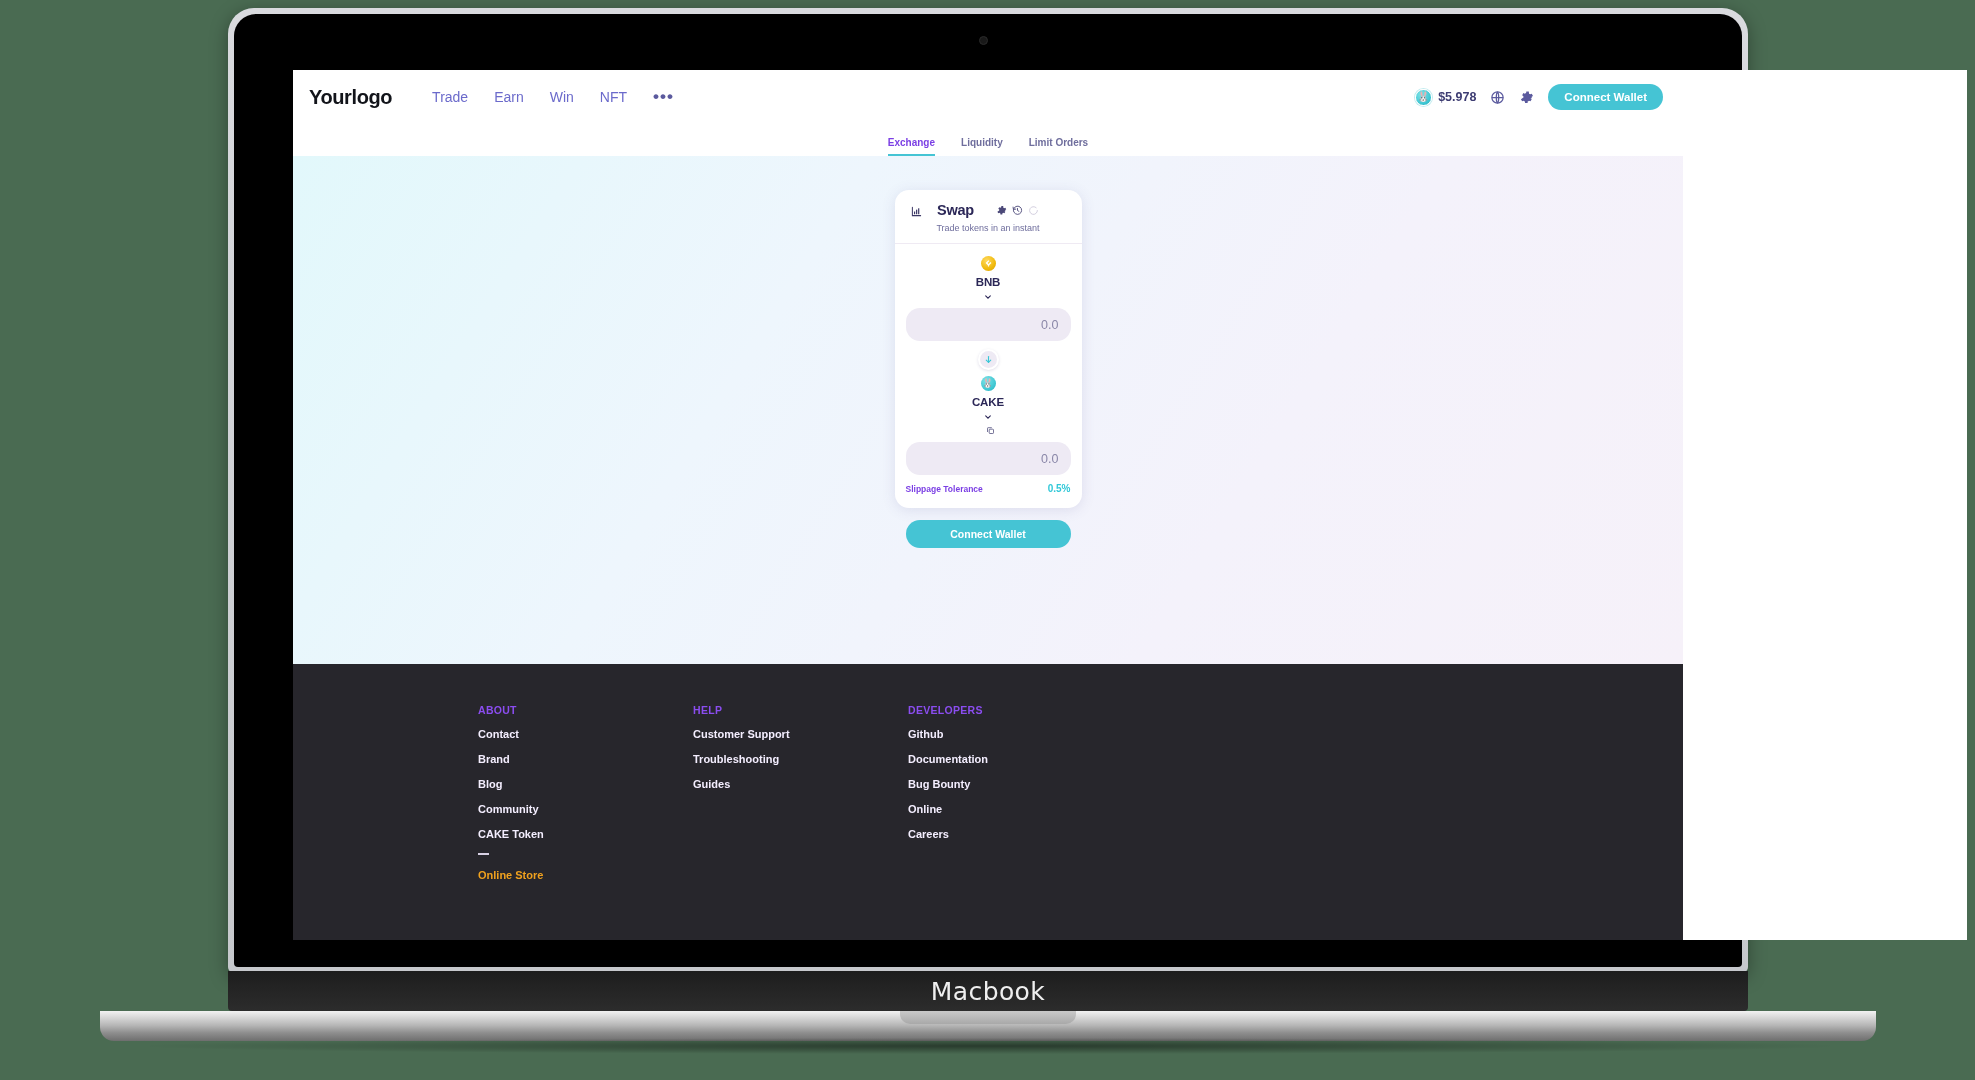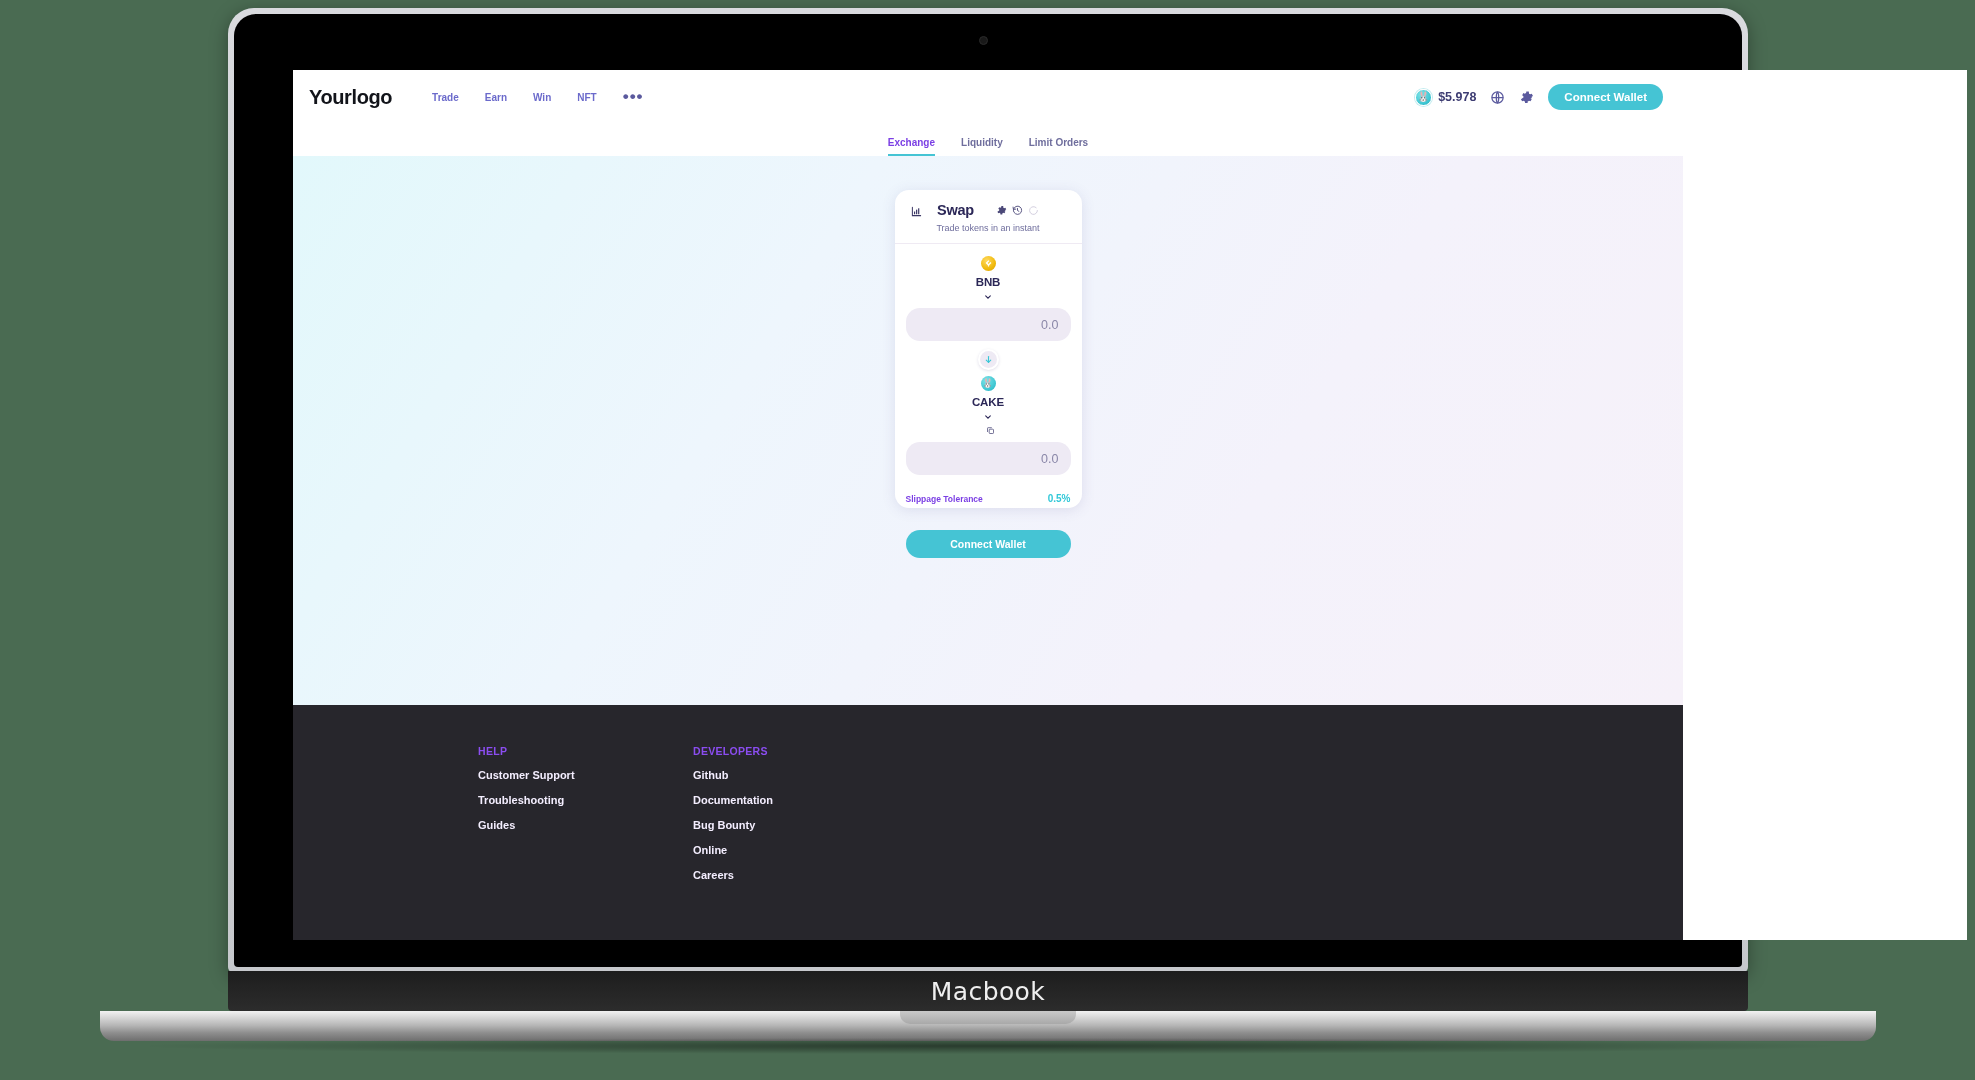--- a/index.html
+++ b/index.html
@@ -124,22 +124,22 @@
   }
   .logo {
     font-size: 20px;
     font-weight: 800;
     color: #12141a;
     letter-spacing: -.4px;
     margin-right: 40px;
   }
   .nav-links { display: flex; align-items: center; gap: 26px; }
   .nav-link {
-    font-size: 10px;
-    font-weight: 700;
+    font-size: 14px;
+    font-weight: 400;
     color: #6b6acb;
     cursor: pointer;
     white-space: nowrap;
   }
   .nav-more {
     font-size: 17px;
     color: #5b5a9e;
     letter-spacing: 1px;
     line-height: 8px;
     cursor: pointer;
@@ -266,21 +266,21 @@
     width: 21px; height: 21px; border-radius: 50%;
     background: #eeeaf4;
     border: 2px solid #ffffff;
     box-shadow: 0 1px 3px rgba(90,80,140,.18);
     display: flex; align-items: center; justify-content: center;
     cursor: pointer;
   }
 
   .slippage-row {
     display: flex; align-items: center; justify-content: space-between;
-    margin-top: 18px;
+    margin-top: 8px;
   }
   .slippage-label { font-size: 8.5px; font-weight: 700; color: #7b3fe4; }
   .slippage-value { font-size: 10px; font-weight: 700; color: #31c8d8; }
 
   .swap-cta {
     width: 100%;
     margin-top: 26px;
     height: 28px;
     background: #45c4d4;
     color: #fff;
@@ -465,20 +465,30 @@
               <span class="slippage-value">0.5%</span>
             </div>
 
             <button class="swap-cta">Connect Wallet</button>
           </div>
         </div>
       </div>
 
       <div class="footer">
 
+        <div class="footer-col">
+          <div class="footer-heading">ABOUT</div>
+          <a class="footer-link">Contact</a>
+          <a class="footer-link">Brand</a>
+          <a class="footer-link">Blog</a>
+          <a class="footer-link">Community</a>
+          <a class="footer-link">CAKE Token</a>
+          <div class="footer-divider"></div>
+          <a class="footer-link highlight">Online Store</a>
+        </div>
 
         <div class="footer-col">
           <div class="footer-heading">HELP</div>
           <a class="footer-link">Customer Support</a>
           <a class="footer-link">Troubleshooting</a>
           <a class="footer-link">Guides</a>
         </div>
 
         <div class="footer-col">
           <div class="footer-heading">DEVELOPERS</div>

